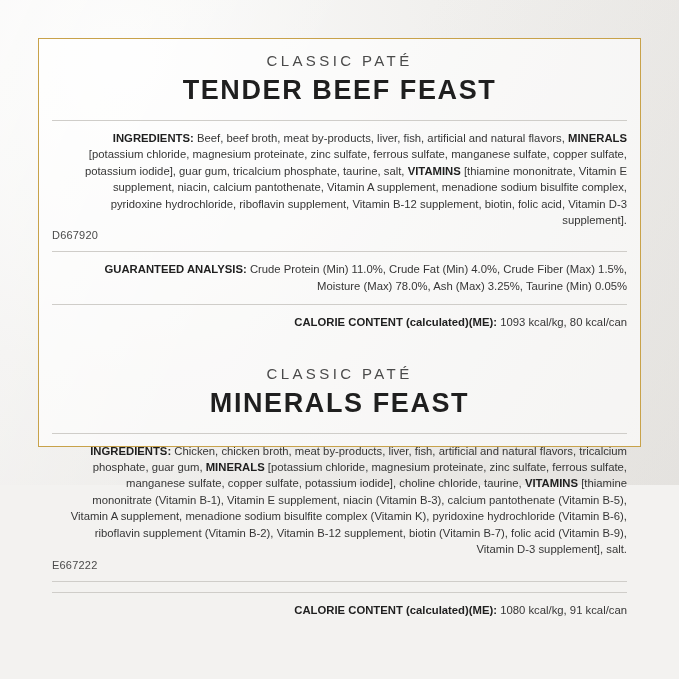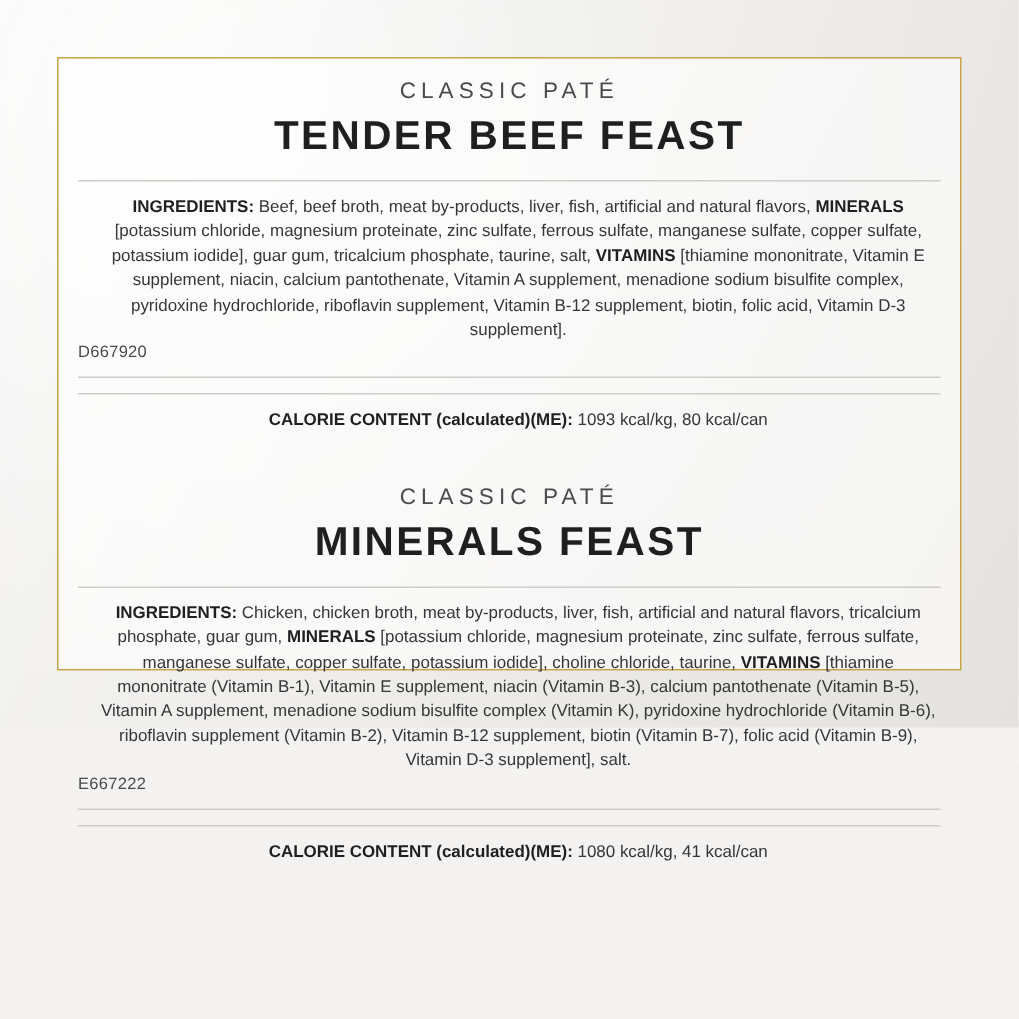--- a/index.html
+++ b/index.html
@@ -75,21 +75,21 @@
   }
   .rule {
     height: 1px;
     background: #cfcdc9;
     margin: 10px 0 9px 0;
   }
   .para {
     font-size: 11.3px;
     line-height: 16.4px;
     color: #363636;
-    text-align: center;
+    text-align: right;
     position: relative;
     margin-left: 12px;
   }
   .para b, .lbl {
     font-weight: 700;
     color: #1f1f1f;
   }
   .code {
     text-align: left;
     font-size: 11px;
@@ -113,35 +113,38 @@
 
     <div class="product">
       <div class="eyebrow">CLASSIC PATÉ</div>
       <div class="title">TENDER BEEF FEAST</div>
       <div class="rule"></div>
       <div class="para">
         <span class="lbl">INGREDIENTS:</span><span> Beef, beef broth, meat by-products, liver, fish, artificial and natural flavors, </span><span class="lbl">MINERALS</span><span> [potassium chloride, magnesium proteinate, zinc sulfate, ferrous sulfate, manganese sulfate, copper sulfate, potassium iodide], guar gum, tricalcium phosphate, taurine, salt, </span><span class="lbl">VITAMINS</span><span> [thiamine mononitrate, Vitamin E supplement, niacin, calcium pantothenate, Vitamin A supplement, menadione sodium bisulfite complex, pyridoxine hydrochloride, riboflavin supplement, Vitamin B-12 supplement, biotin, folic acid, Vitamin D-3 supplement].</span>
       </div>
       <div class="code">D667920</div>
       <div class="rule"></div>
+      <div class="para ga">
+        <span class="lbl">GUARANTEED ANALYSIS:</span><span> Crude Protein (Min) 11.0%, Crude Fat (Min) 4.0%, Crude Fiber (Max) 1.5%, Moisture (Max) 78.0%, Ash (Max) 3.25%, Taurine (Min) 0.05%</span>
+      </div>
       <div class="rule"></div>
       <div class="para cal">
         <span class="lbl">CALORIE CONTENT (calculated)(ME):</span><span> 1093 kcal/kg, 80 kcal/can</span>
       </div>
     </div>
 
     <div class="product">
       <div class="eyebrow">CLASSIC PATÉ</div>
       <div class="title">MINERALS FEAST</div>
       <div class="rule"></div>
       <div class="para">
         <span class="lbl">INGREDIENTS:</span><span> Chicken, chicken broth, meat by-products, liver, fish, artificial and natural flavors, tricalcium phosphate, guar gum, </span><span class="lbl">MINERALS</span><span> [potassium chloride, magnesium proteinate, zinc sulfate, ferrous sulfate, manganese sulfate, copper sulfate, potassium iodide], choline chloride, taurine, </span><span class="lbl">VITAMINS</span><span> [thiamine mononitrate (Vitamin B-1), Vitamin E supplement, niacin (Vitamin B-3), calcium pantothenate (Vitamin B-5), Vitamin A supplement, menadione sodium bisulfite complex (Vitamin K), pyridoxine hydrochloride (Vitamin B-6), riboflavin supplement (Vitamin B-2), Vitamin B-12 supplement, biotin (Vitamin B-7), folic acid (Vitamin B-9), Vitamin D-3 supplement], salt.</span>
       </div>
       <div class="code">E667222</div>
       <div class="rule"></div>
       <div class="rule"></div>
       <div class="para cal">
-        <span class="lbl">CALORIE CONTENT (calculated)(ME):</span><span> 1080 kcal/kg, 41 kcal/can</span>
+        <span class="lbl">CALORIE CONTENT (calculated)(ME):</span><span> 1080 kcal/kg, 91 kcal/can</span>
       </div>
     </div>
 
   </div>
 </div>
 
 </body></html>

